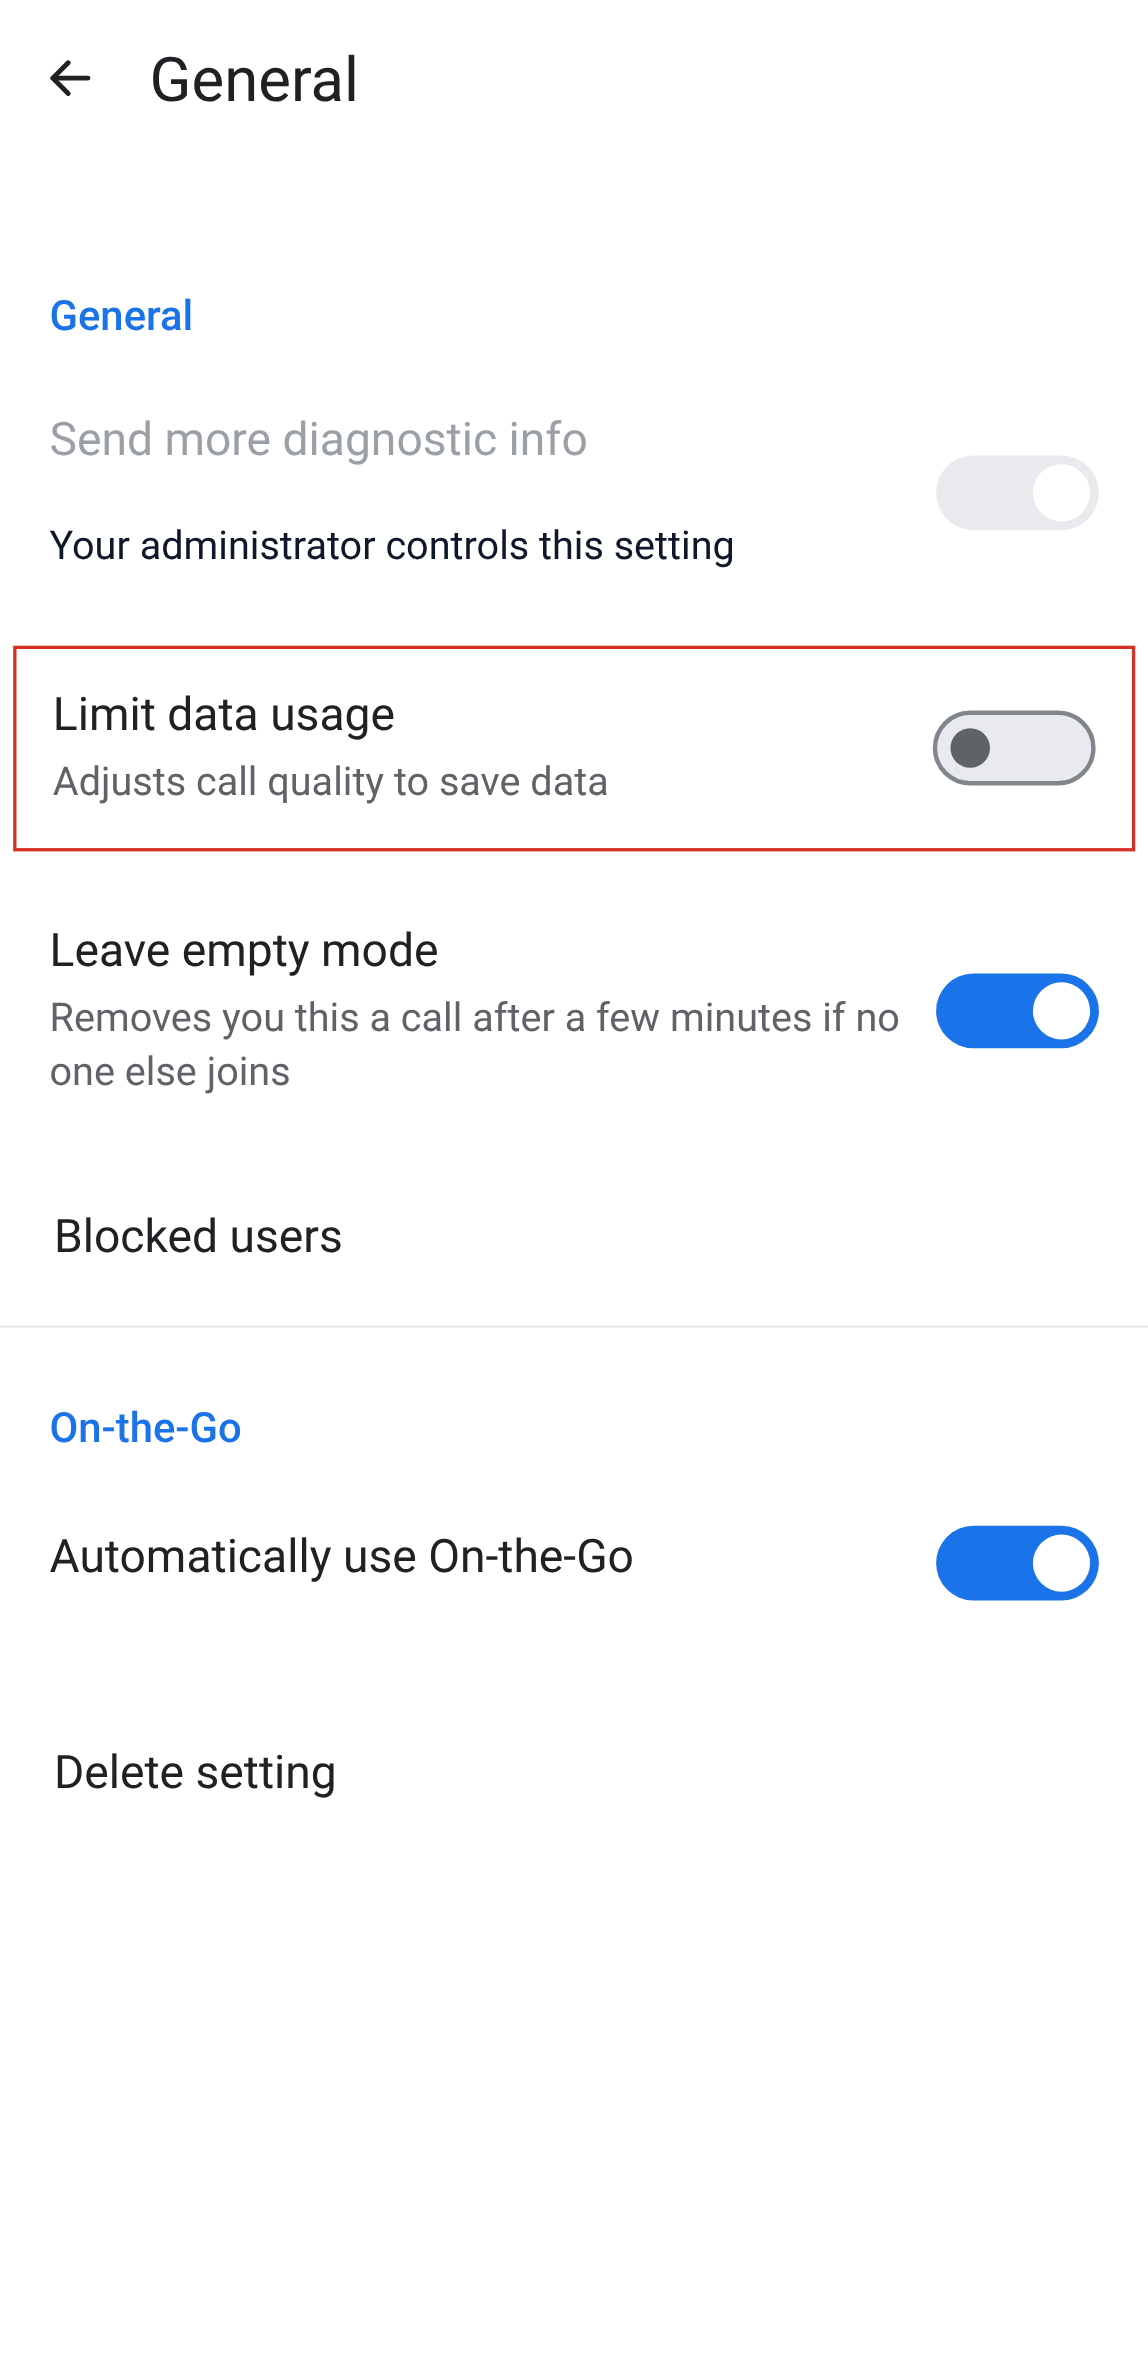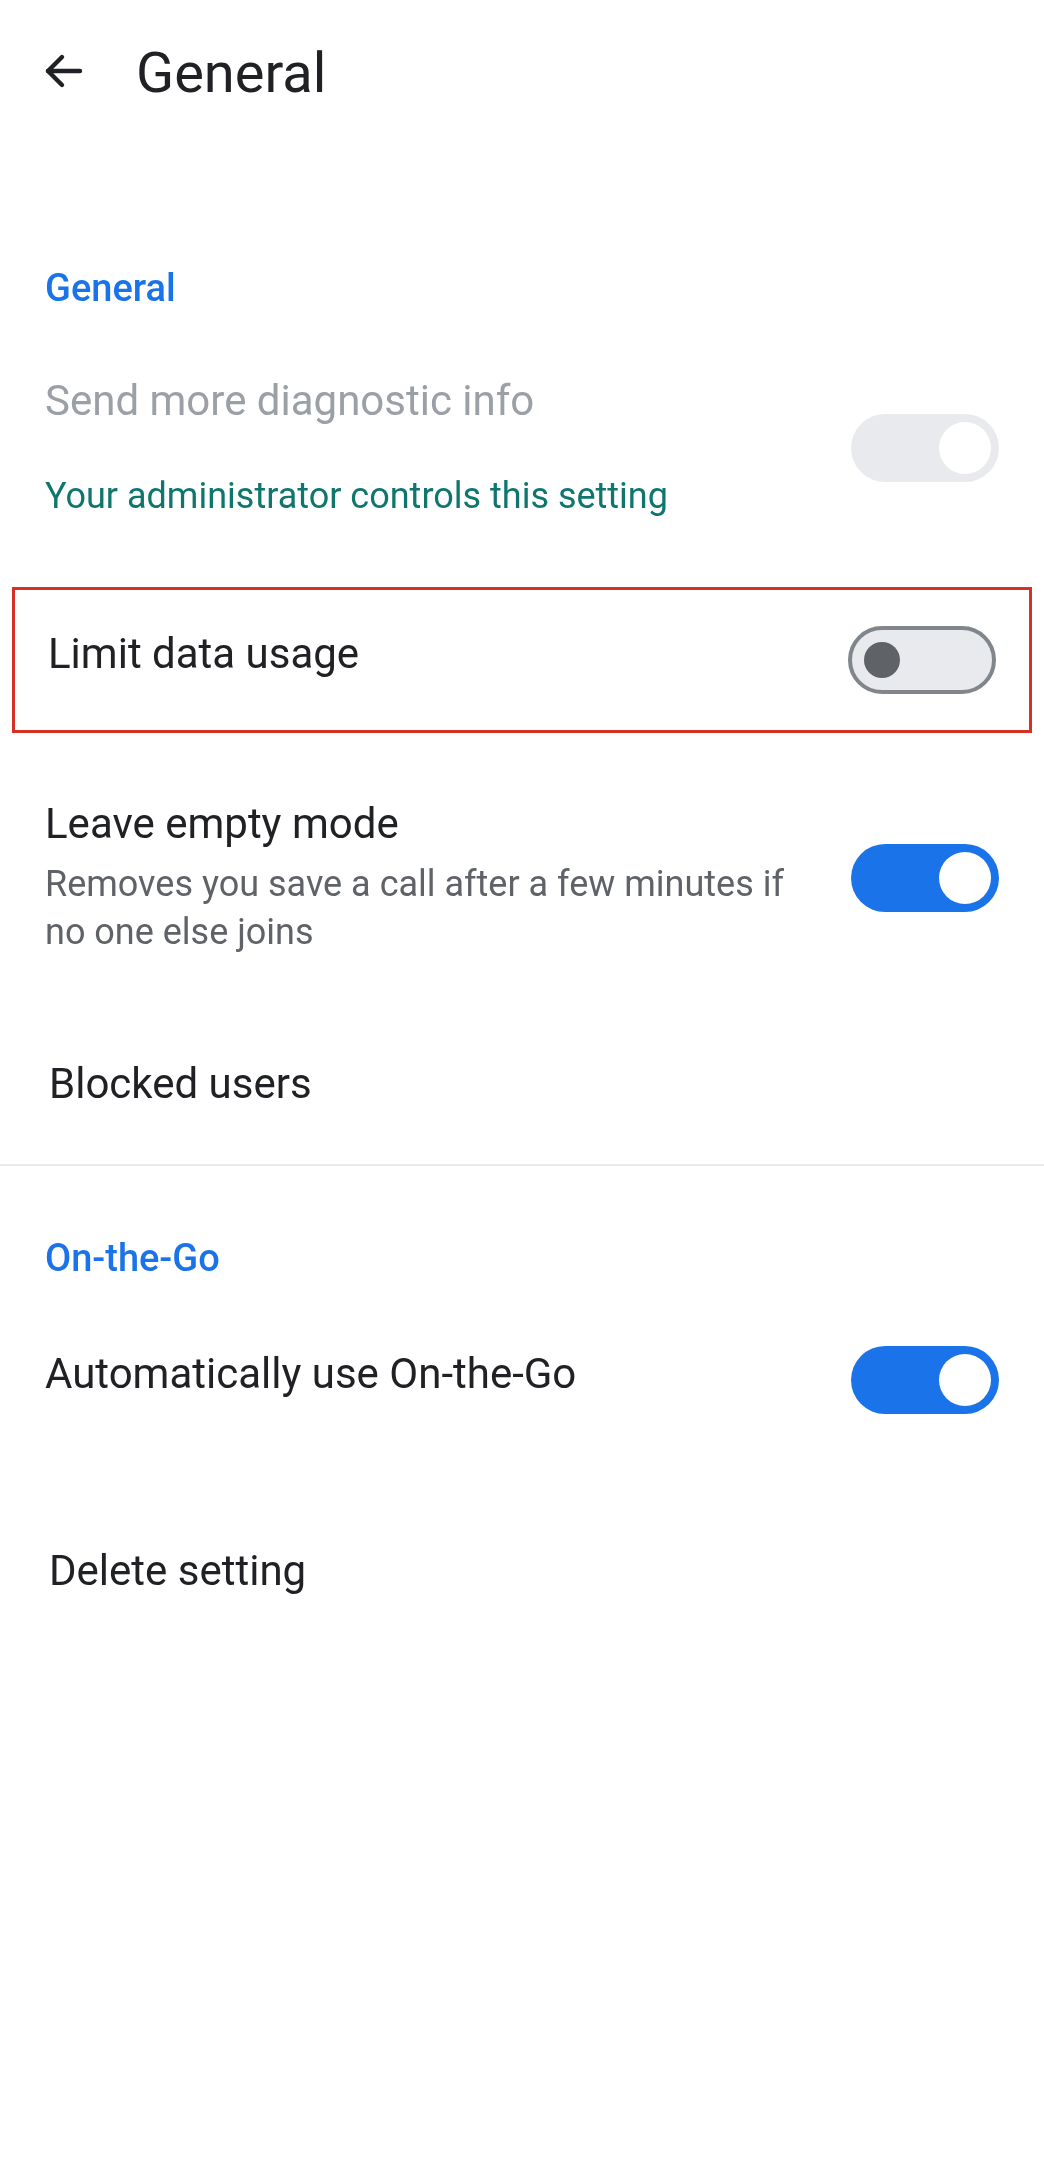--- a/index.html
+++ b/index.html
@@ -54,21 +54,21 @@
     .setting-description {
       font-size: 36px;
       font-weight: 400;
       color: #5f6368;
       line-height: 1.35;
     }
     .setting-row.disabled .setting-title {
       color: #9aa0a6;
     }
     .setting-row.disabled .setting-description {
-      color: #0f766e;
+      color: #0f172a;
       margin-top: 47px;
     }
     .toggle {
       position: relative;
       width: 148px;
       height: 68px;
       border-radius: 34px;
       flex-shrink: 0;
     }
     .toggle-on {
@@ -164,31 +164,32 @@
   </div>
   <div class="toggle toggle-off-disabled"></div>
 </div>
 
 <div class="spacer-sm"></div>
 
 <div class="highlight-box">
   <div class="setting-row">
     <div class="setting-text">
       <div class="setting-title">Limit data usage</div>
+      <div class="setting-description">Adjusts call quality to save data</div>
     </div>
     <div class="toggle toggle-off-outlined"></div>
   </div>
 </div>
 
 <div class="spacer-sm"></div>
 
 <div class="setting-row">
   <div class="setting-text">
     <div class="setting-title">Leave empty mode</div>
-    <div class="setting-description">Removes you save a call after a few minutes if no one else joins</div>
+    <div class="setting-description">Removes you this a call after a few minutes if no one else joins</div>
   </div>
   <div class="toggle toggle-on"></div>
 </div>
 
 <div class="spacer-sm"></div>
 
 <div class="setting-link">
   <div class="setting-title">Blocked users</div>
 </div>
 

